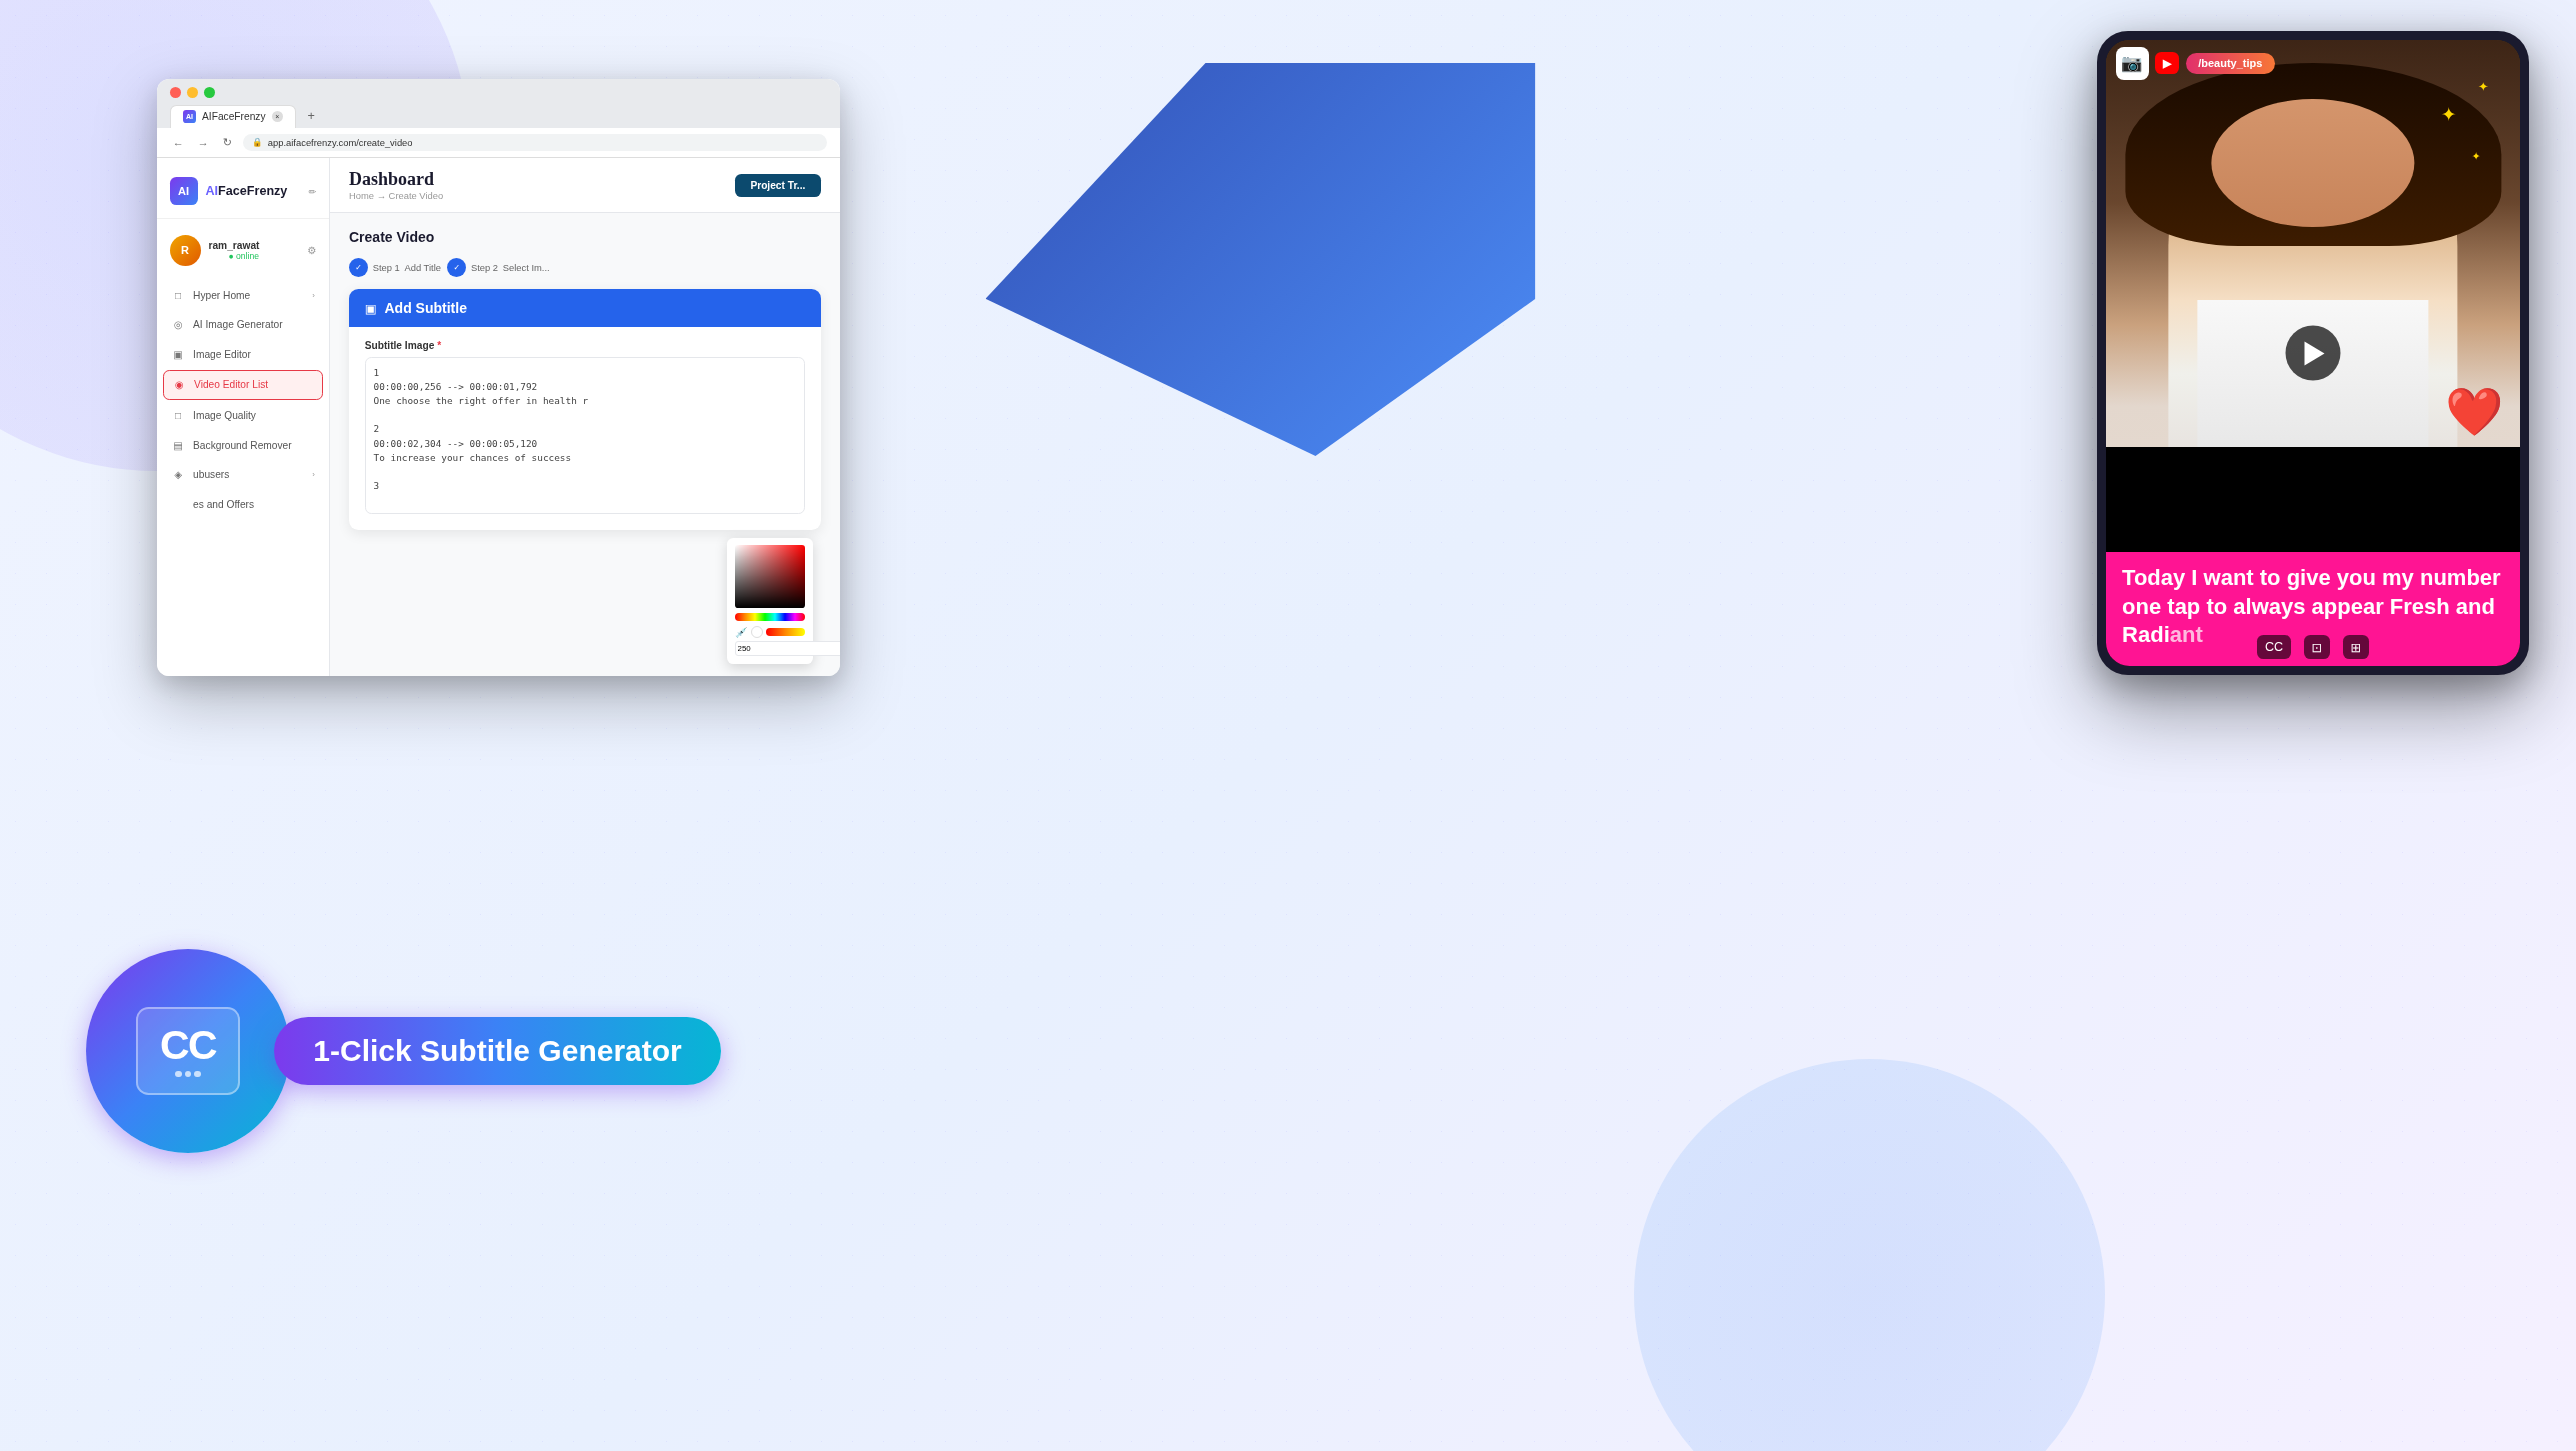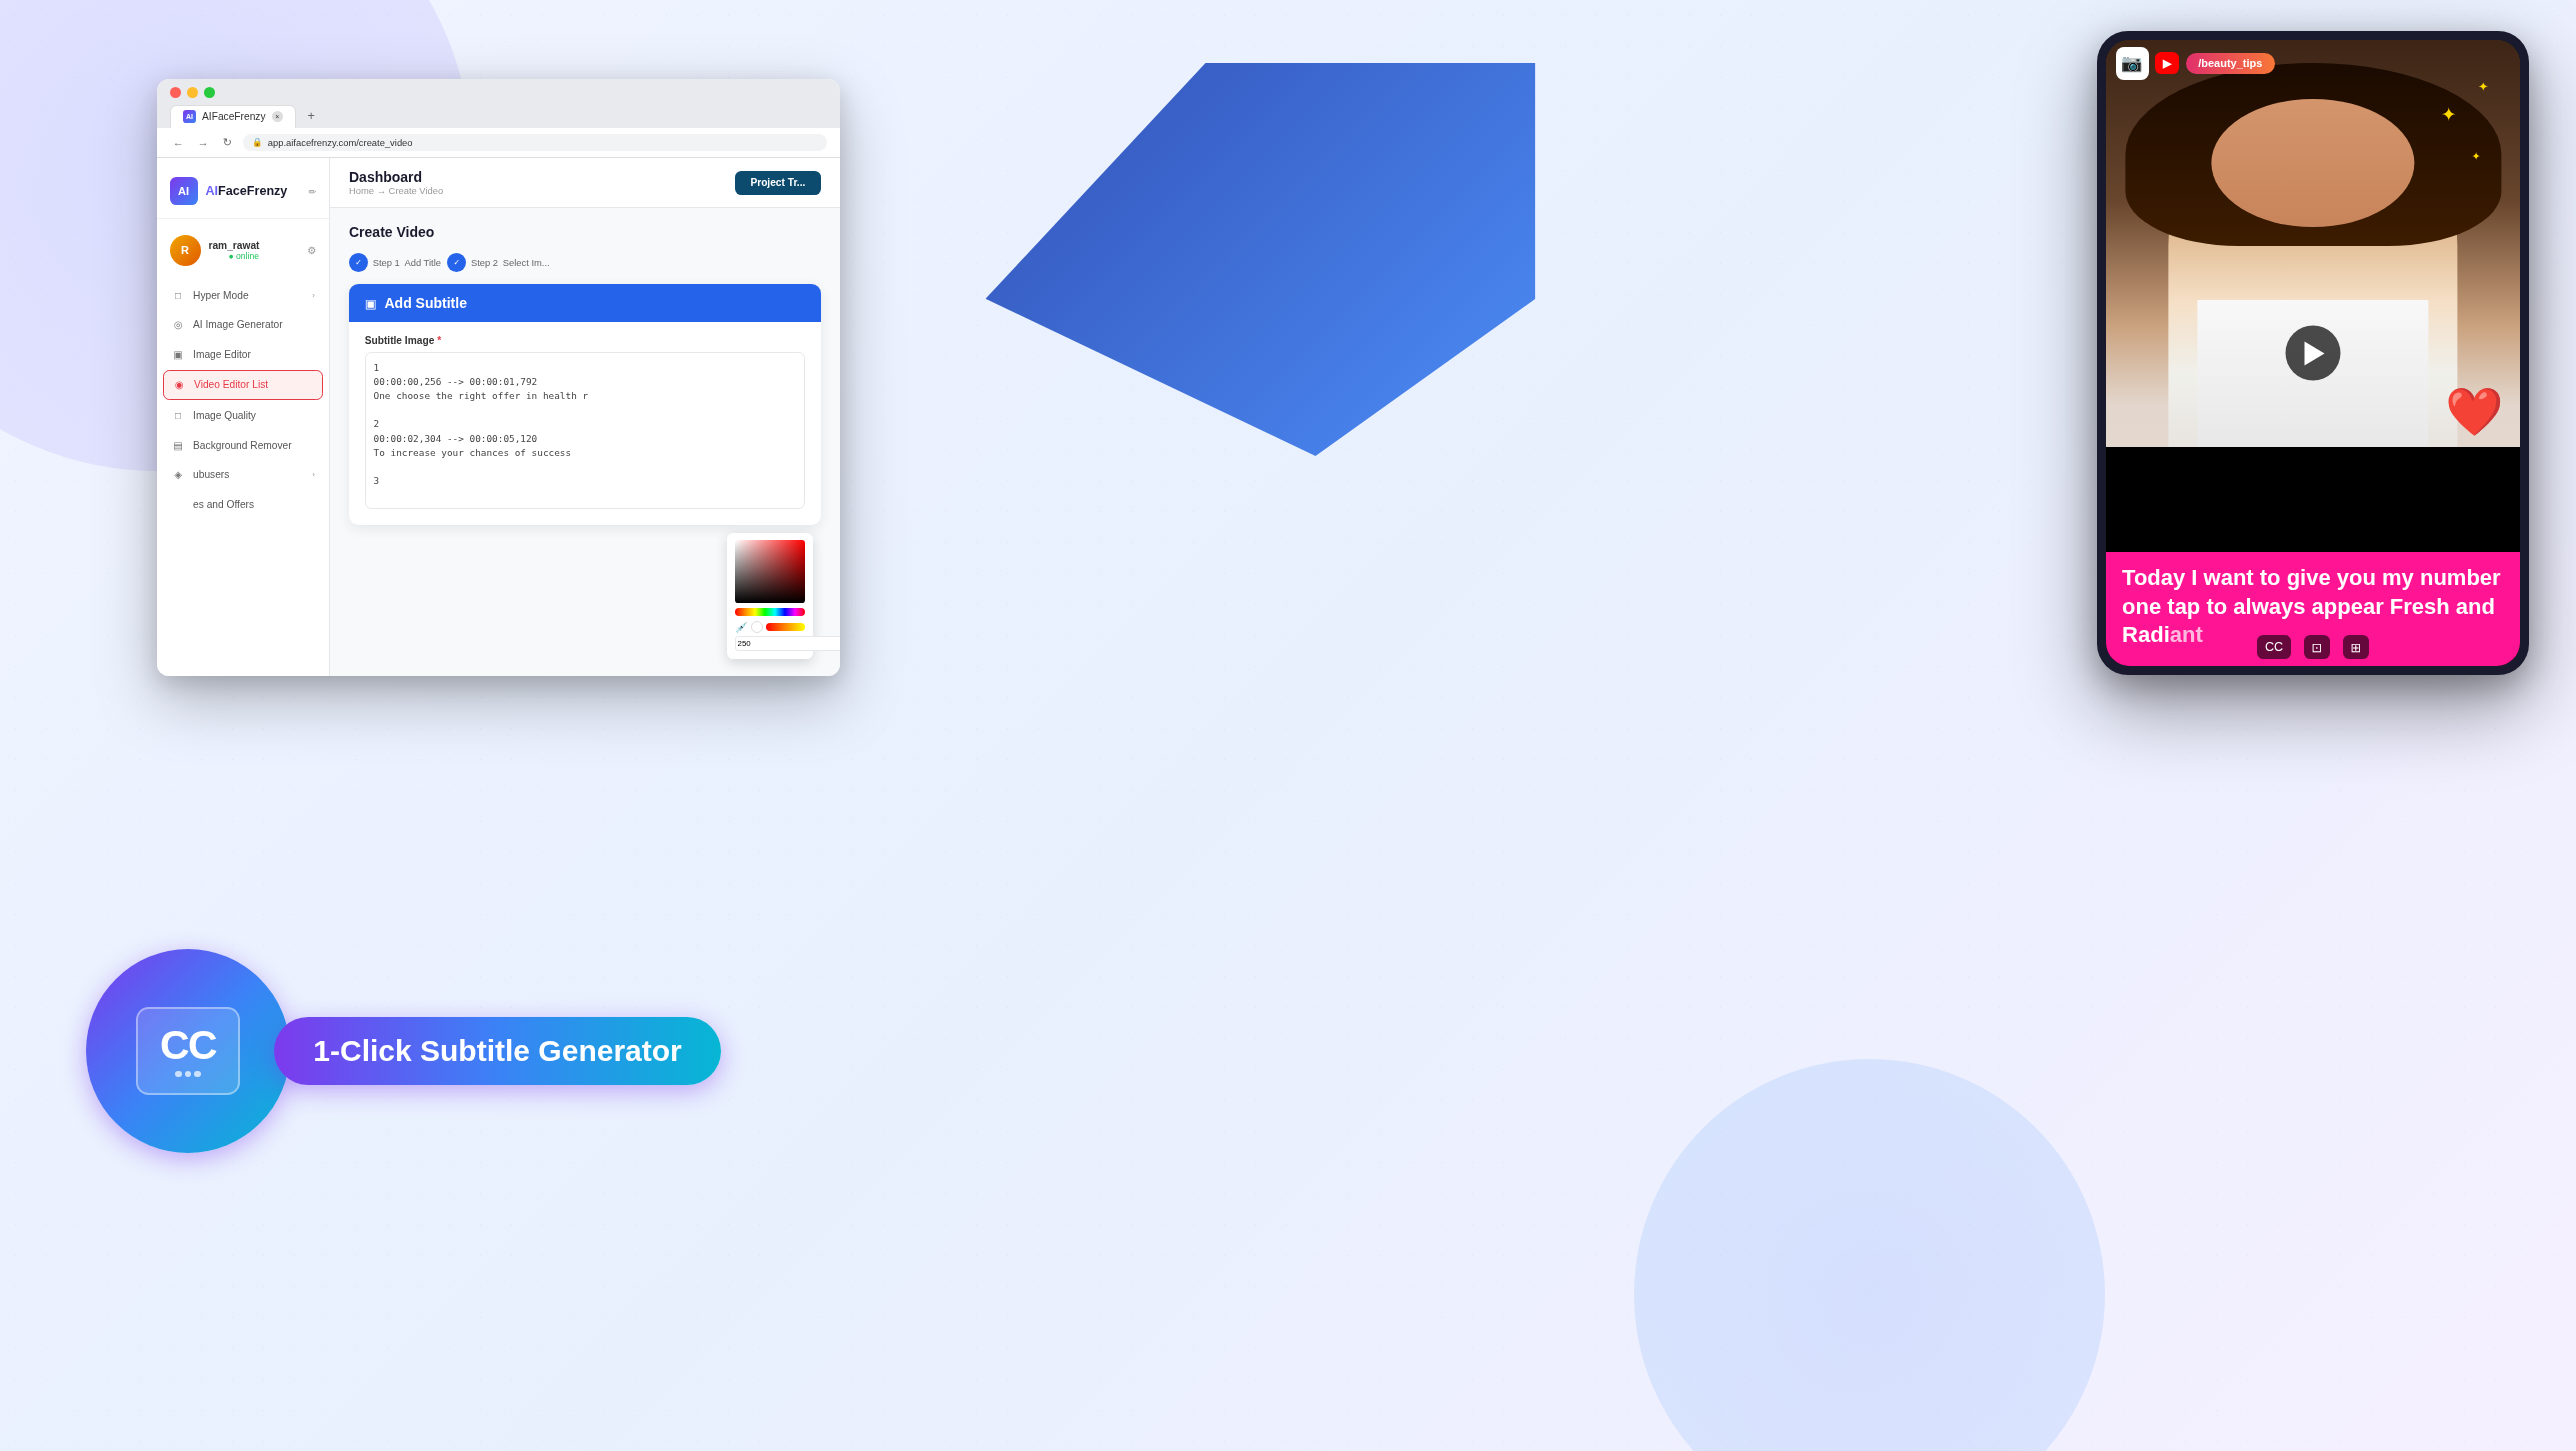--- a/index.html
+++ b/index.html
@@ -328,21 +328,21 @@
     }
 
     .main-header {
       background: white;
       padding: 11px 19px;
       border-bottom: 0.8px solid #e5e7eb;
       display: flex;
       align-items: center;
       justify-content: space-between;
     }
-    .header-title { font-size: 14px; font-weight: 700; color: #1a1a2e; }
+    .header-title { font-size: 18px; font-weight: 700; color: #1a1a2e; font-family: Liberation Serif, serif; }
     .header-breadcrumb { font-size: 9.4px; color: #999; }
     .header-btn {
       background: #0c4a6e;
       color: white;
       border: none;
       padding: 6.3px 15.7px;
       border-radius: 6.3px;
       font-size: 10.2px;
       font-weight: 600;
       cursor: pointer;
@@ -620,21 +620,21 @@
         <div class="user-info">
           <div class="user-name">ram_rawat</div>
           <div class="user-status">● online</div>
         </div>
         <span class="user-gear">⚙</span>
       </div>
 
       <div class="sidebar-nav">
         <div class="nav-item">
           <div class="nav-icon">□</div>
-          <span>Hyper Mode</span>
+          <span>Hyper Home</span>
           <span class="nav-chevron">›</span>
         </div>
         <div class="nav-item">
           <div class="nav-icon">◎</div>
           <span>AI Image Generator</span>
         </div>
         <div class="nav-item">
           <div class="nav-icon">▣</div>
           <span>Image Editor</span>
         </div>

